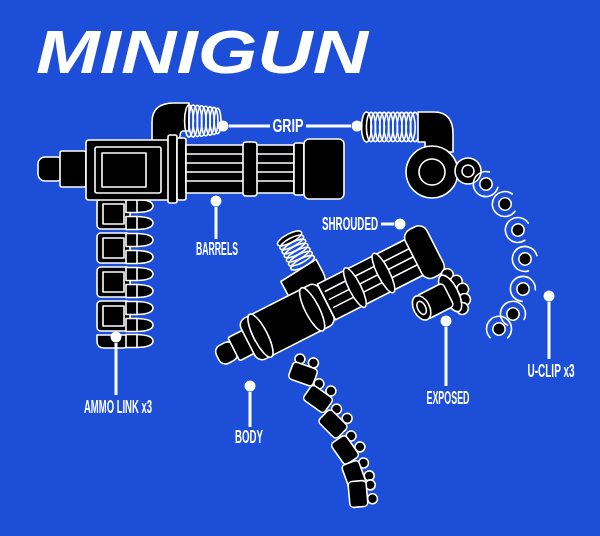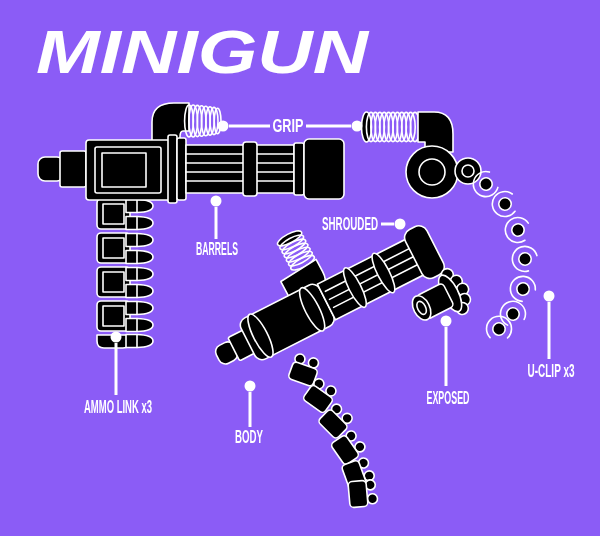--- a/index.html
+++ b/index.html
@@ -1,16 +1,16 @@
 <!DOCTYPE html>
 <html><head>
 <meta charset="utf-8">
 <style>
   html,body{margin:0;padding:0;background:#000;}
-  .stage{position:relative;width:600px;height:536px;background:#8b5cf6;overflow:hidden;}
+  .stage{position:relative;width:600px;height:536px;background:#1d4ed8;overflow:hidden;}
   svg{display:block;}
   .ln{fill:none;stroke:#fff;stroke-width:1.6;stroke-linecap:round;stroke-linejoin:round;}
   .fl{fill:#000;stroke:#fff;stroke-width:1.6;stroke-linejoin:round;}
   .dot{fill:#fff;stroke:none;}
   .cline{stroke:#fff;stroke-width:3;stroke-linecap:butt;}
   .lbl{fill:#fff;font-family:"Liberation Sans",sans-serif;font-weight:700;font-size:17.5px;}
   .title{fill:#fff;font-family:"Liberation Sans",sans-serif;font-weight:900;font-style:italic;font-size:62px;}
 </style>
 </head>
 <body>

